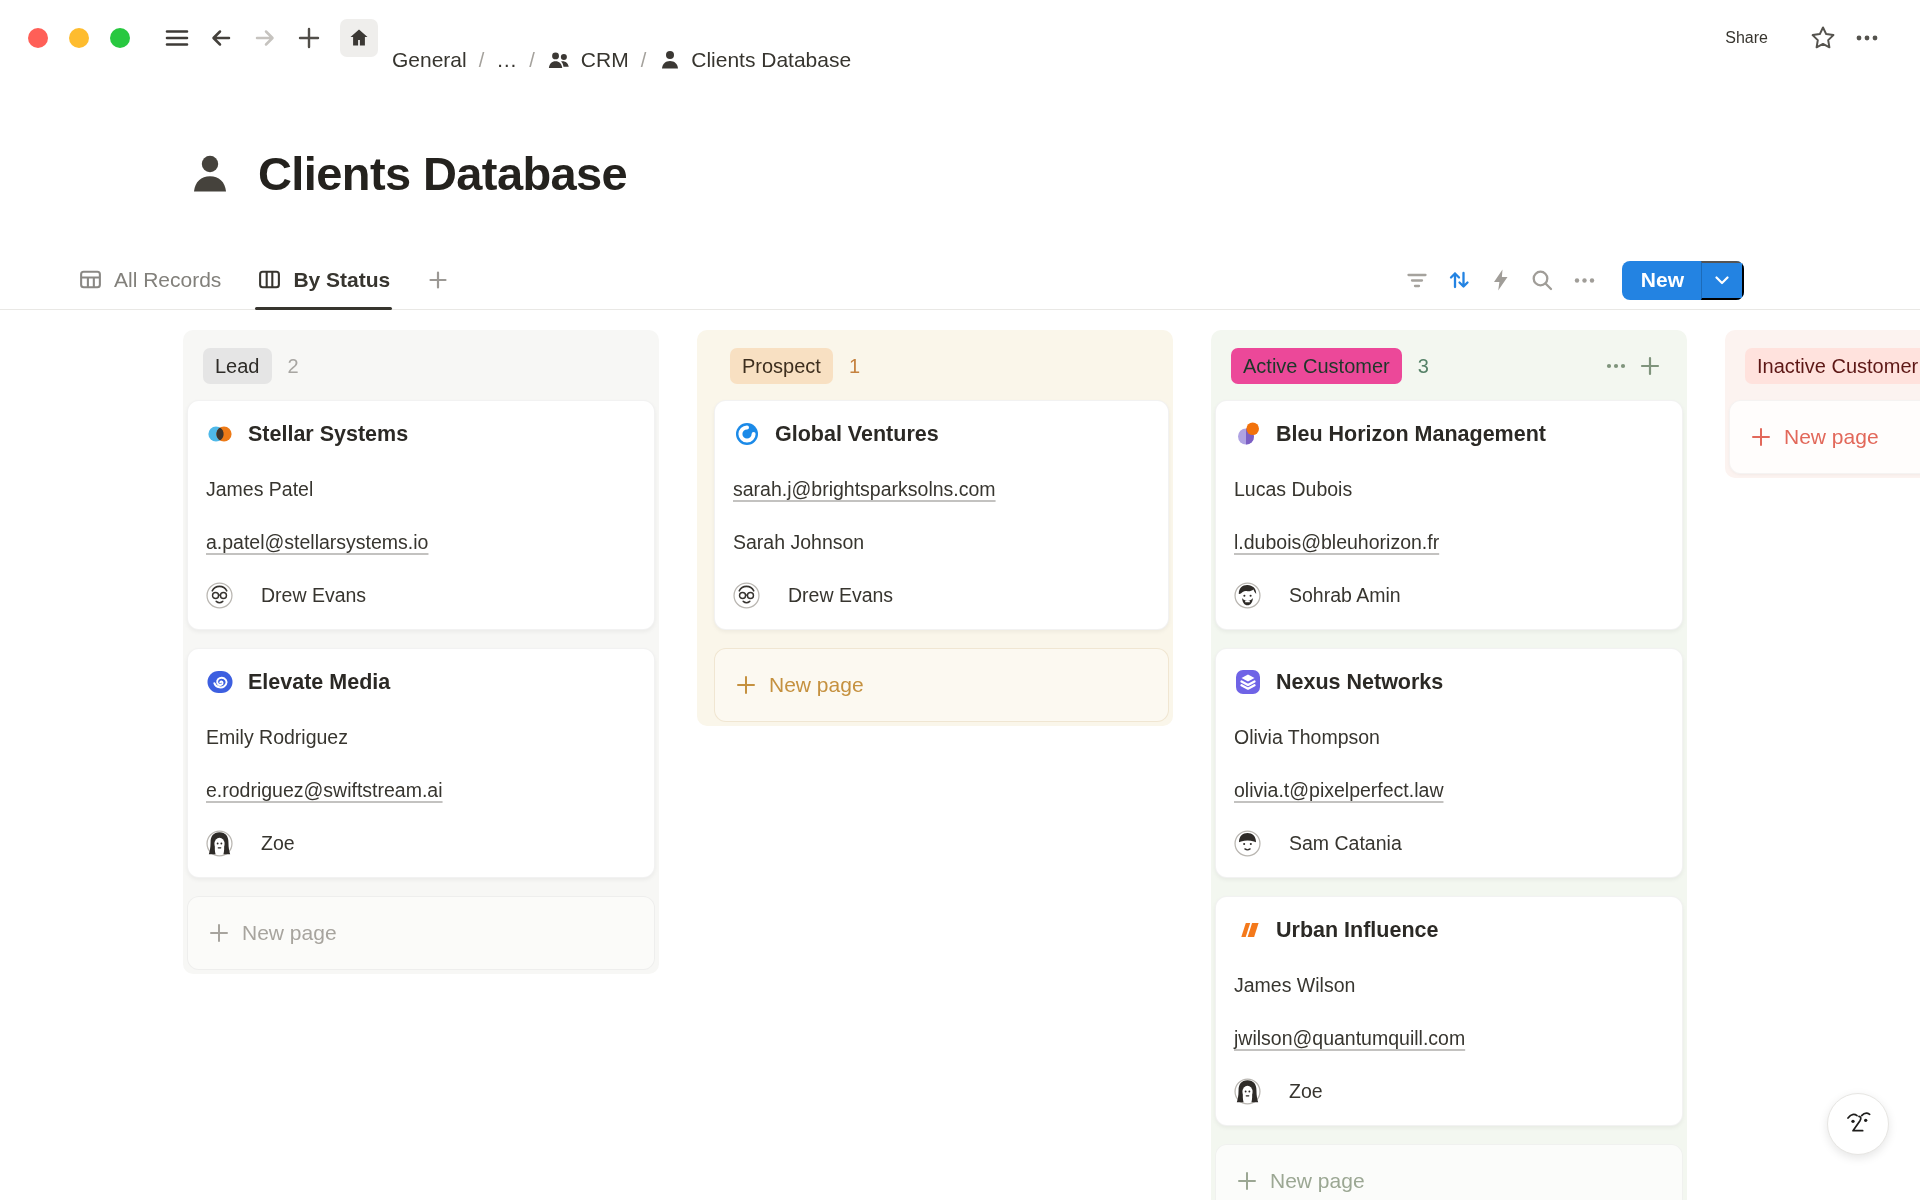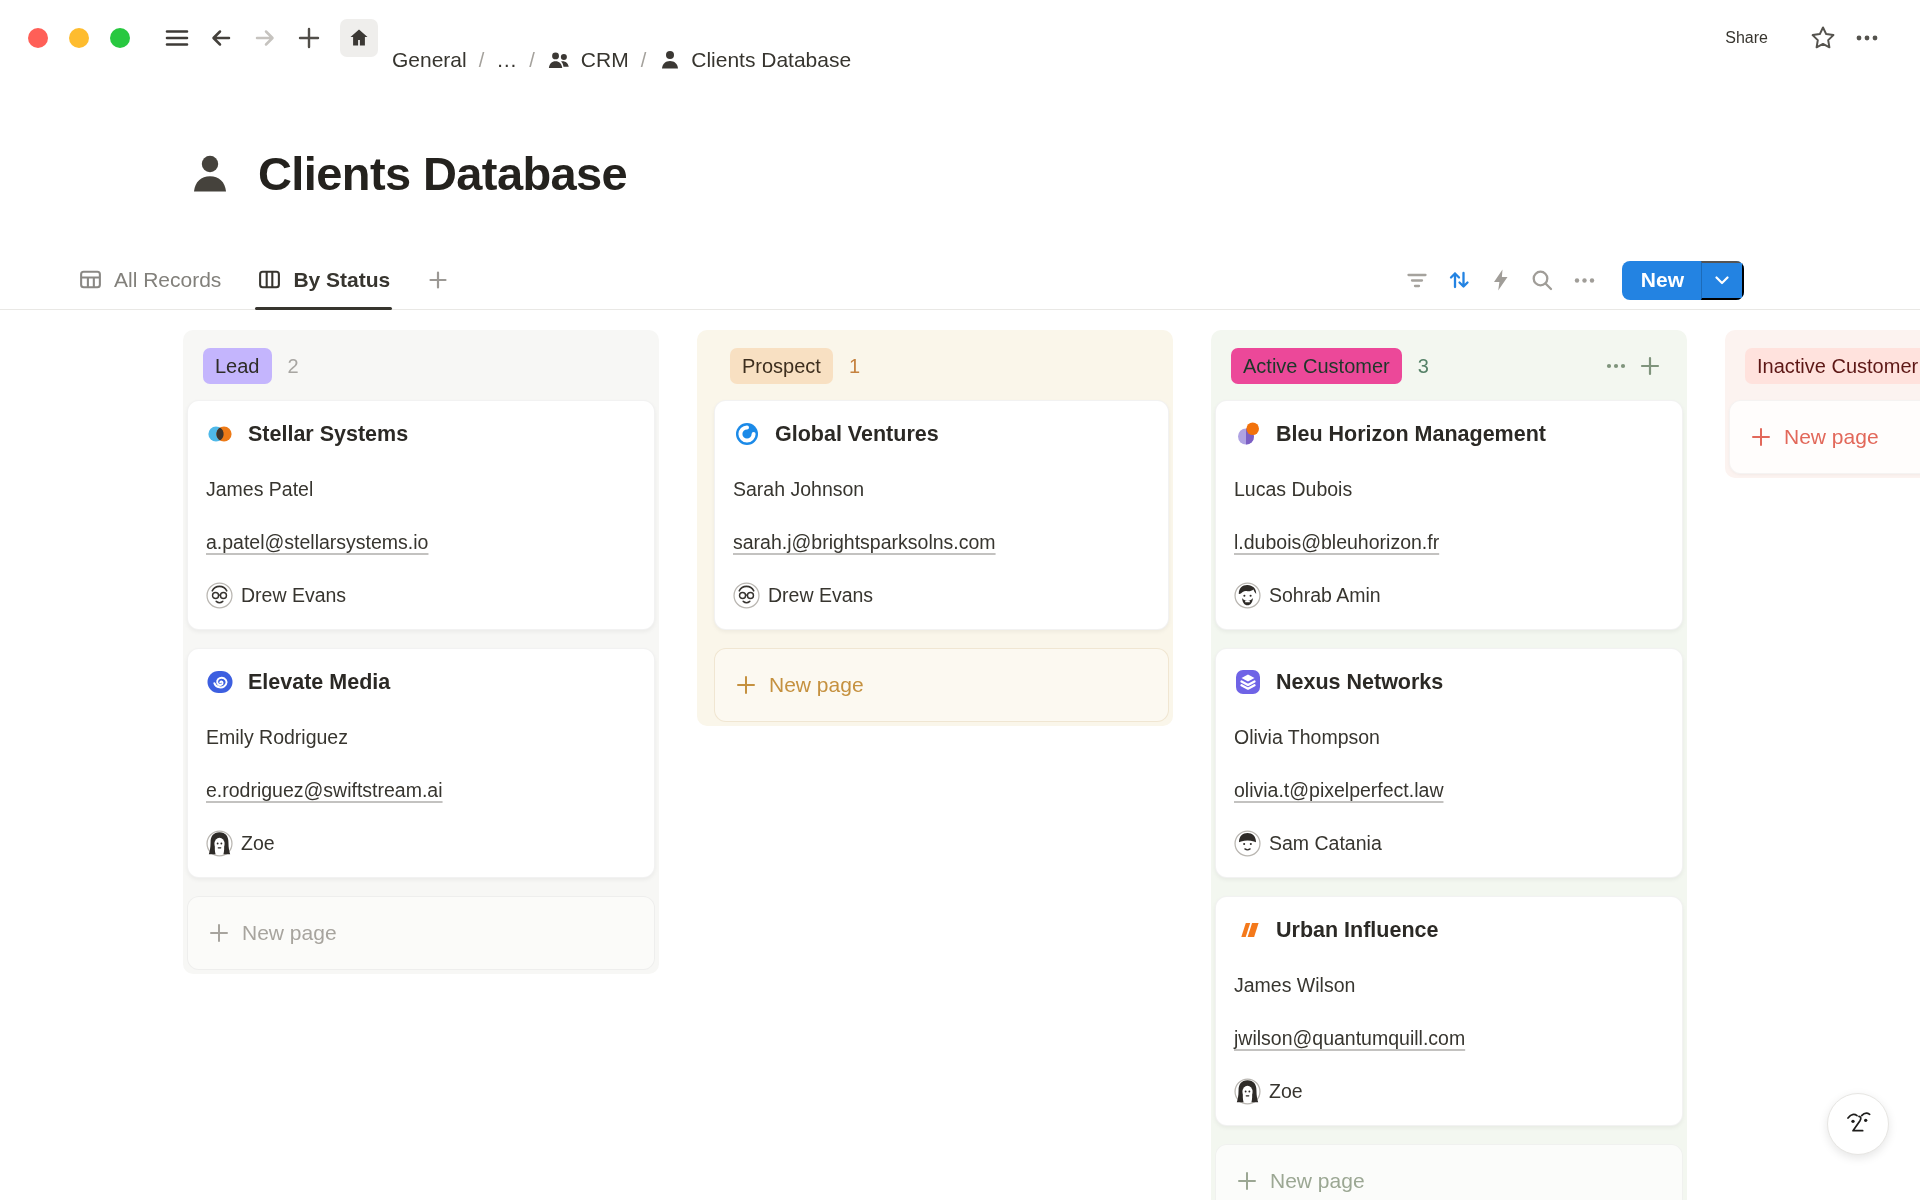--- a/index.html
+++ b/index.html
@@ -54,40 +54,40 @@
   
   .board { position:absolute; top:330px; left:183px; display:flex; gap:38px; align-items:flex-start; }
   .col { width:476px; border-radius:10px; padding:4px; flex-shrink:0; }
   .col-lead     { background:#F7F7F5; }
   .col-prospect { background:#FAF6EA;padding-left:17px; }
   .col-active   { background:#F3F7F0; }
   .col-inactive { background:#FCF3F0; }
   .col-head { display:flex; align-items:center; padding:14px 16px 16px 16px; }
   .chip { font-size:20px; font-weight:500; padding:3px 12px; border-radius:7px; line-height:30px;
     border:none; font-family:inherit; white-space:nowrap; }
-  .chip-gray   { background:#c4b5fd; color:#2E2C28; }
+  .chip-gray   { background:#e5e5e5; color:#2E2C28; }
   .chip-orange { background:#F8E0C2; color:#3D2E1E; }
   .chip-green  { background:#ec4899; color:#1C3829; }
   .chip-red    { background:#FFE2DD; color:#5D1715; }
   .col-count { font-size:20px; margin-left:16px; }
   .count-gray { color:#A8A6A2; } .count-orange { color:#C5823F; }
   .count-green { color:#568268; }
   .col-head-spacer { flex:1; }
   .col-action { background:none; border:none; width:34px; height:30px;
     display:flex; align-items:center; justify-content:center; border-radius:5px; }
 
   .card { background:#fff; border:1px solid rgba(0,0,0,0.05); border-radius:12px;
     padding:19px 18px 16px 18px; margin-bottom:18px; cursor:pointer;
     box-shadow:0 2px 4px rgba(0,0,0,0.05); }
   .card-title-row { display:flex; align-items:center; gap:14px; margin-bottom:28px; }
   .card-title { font-size:21.5px; font-weight:600; color:#2B2925; }
   .card-field { font-size:19.5px; color:#37352F; line-height:26px; margin-bottom:27px; }
   .card-email a { color:#37352F; text-decoration:underline;
     text-decoration-color:rgba(55,53,47,0.3); text-decoration-thickness:1.5px; text-underline-offset:4px; }
-  .owner-row { display:flex; align-items:center; gap:8px; font-size:19.5px; color:#37352F; margin-bottom:4px; }
+  .owner-row { display:flex; align-items:center; gap:28px; font-size:19.5px; color:#37352F; margin-bottom:4px; }
   .avatar { width:27px; height:27px; flex-shrink:0; }
 
   .new-page { display:flex; align-items:center; gap:12px; width:100%; height:74px;
     border-radius:12px; padding:0 20px; font-size:21px; font-family:inherit; text-align:left; }
   .np-lead { color:#A7A49E; background:rgba(255,255,255,0.45); border:1px solid rgba(0,0,0,0.05); }
   .np-prospect { color:#C5913F; background:rgba(255,255,255,0.35); border:1px solid rgba(186,144,66,0.18); }
   .np-active { color:#9BA793; background:rgba(255,255,255,0.65); border:1px solid rgba(0,0,0,0.045); }
   .np-inactive { color:#E2685A; background:rgba(255,255,255,0.78); border:1px solid rgba(0,0,0,0.04);
     box-shadow:0 1px 3px rgba(0,0,0,0.04); }
 
@@ -324,22 +324,22 @@
     </div>
 
     <div class="card">
       <div class="card-title-row">
         <svg class="icon" width="28" height="28" viewBox="0 0 28 28">
             <circle cx="14" cy="14" r="11" fill="#1B8AE8"></circle>
             <path d="M14 7.4a6.6 6.6 0 1 0 6.6 6.6" fill="none" stroke="#fff" stroke-width="4" stroke-linecap="round"></path>
           </svg>
         <span class="card-title">Global Ventures</span>
       </div>
+      <div class="card-field card-email"><a href="#">sarah.j@brightsparksolns.com</a></div>
       <div class="card-field">Sarah Johnson</div>
-      <div class="card-field card-email"><a href="#">sarah.j@brightsparksolns.com</a></div>
       <div class="owner-row">
         <svg class="avatar" viewBox="0 0 26 26">
             <circle cx="13" cy="13" r="12" fill="#FFFFFF" stroke="#B9B6B1" stroke-width="1.2"></circle>
             <path d="M6 8.5C7.5 5.5 10 4.2 13 4.2s5.5 1.3 7 4.3" fill="none" stroke="#36332F" stroke-width="1.5" stroke-linecap="round"></path>
             <circle cx="9.2" cy="13" r="2.9" fill="none" stroke="#36332F" stroke-width="1.4"></circle>
             <circle cx="16.8" cy="13" r="2.9" fill="none" stroke="#36332F" stroke-width="1.4"></circle>
             <path d="M12.1 12.6h1.8" stroke="#36332F" stroke-width="1.3"></path>
             <path d="M9.8 18.6c2 1.6 4.4 1.6 6.4 0" fill="none" stroke="#36332F" stroke-width="1.4" stroke-linecap="round"></path>
           </svg>
         <span>Drew Evans</span>

